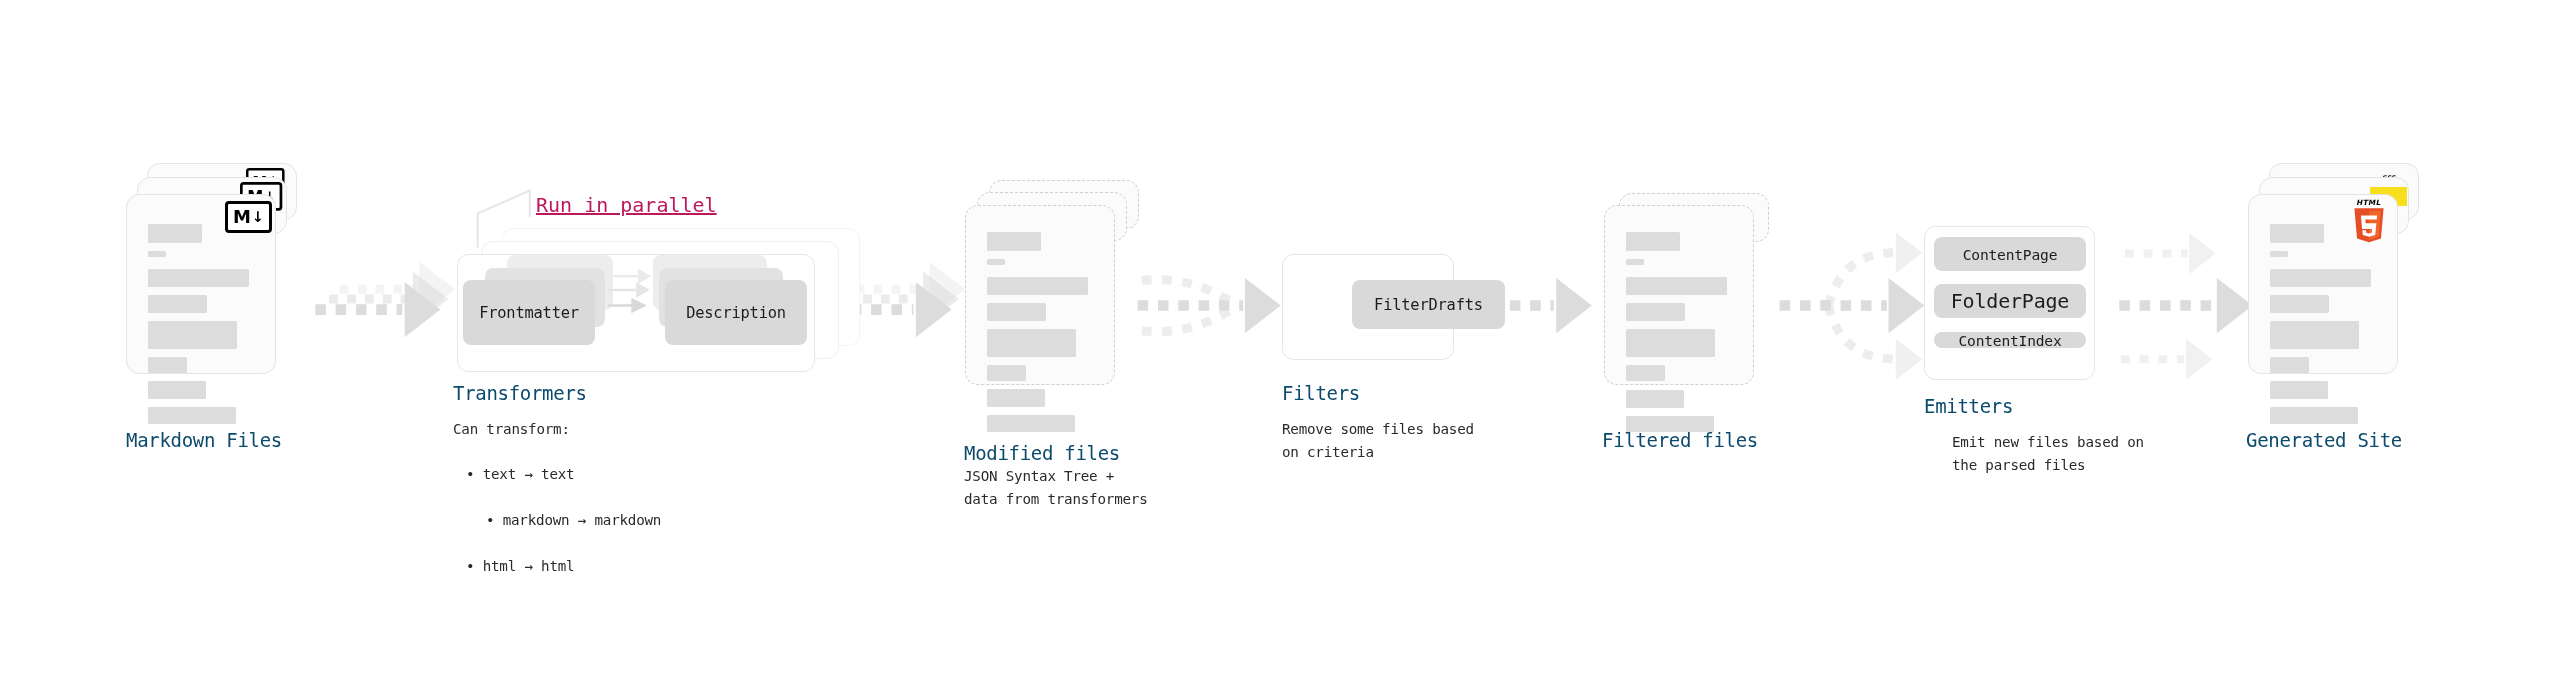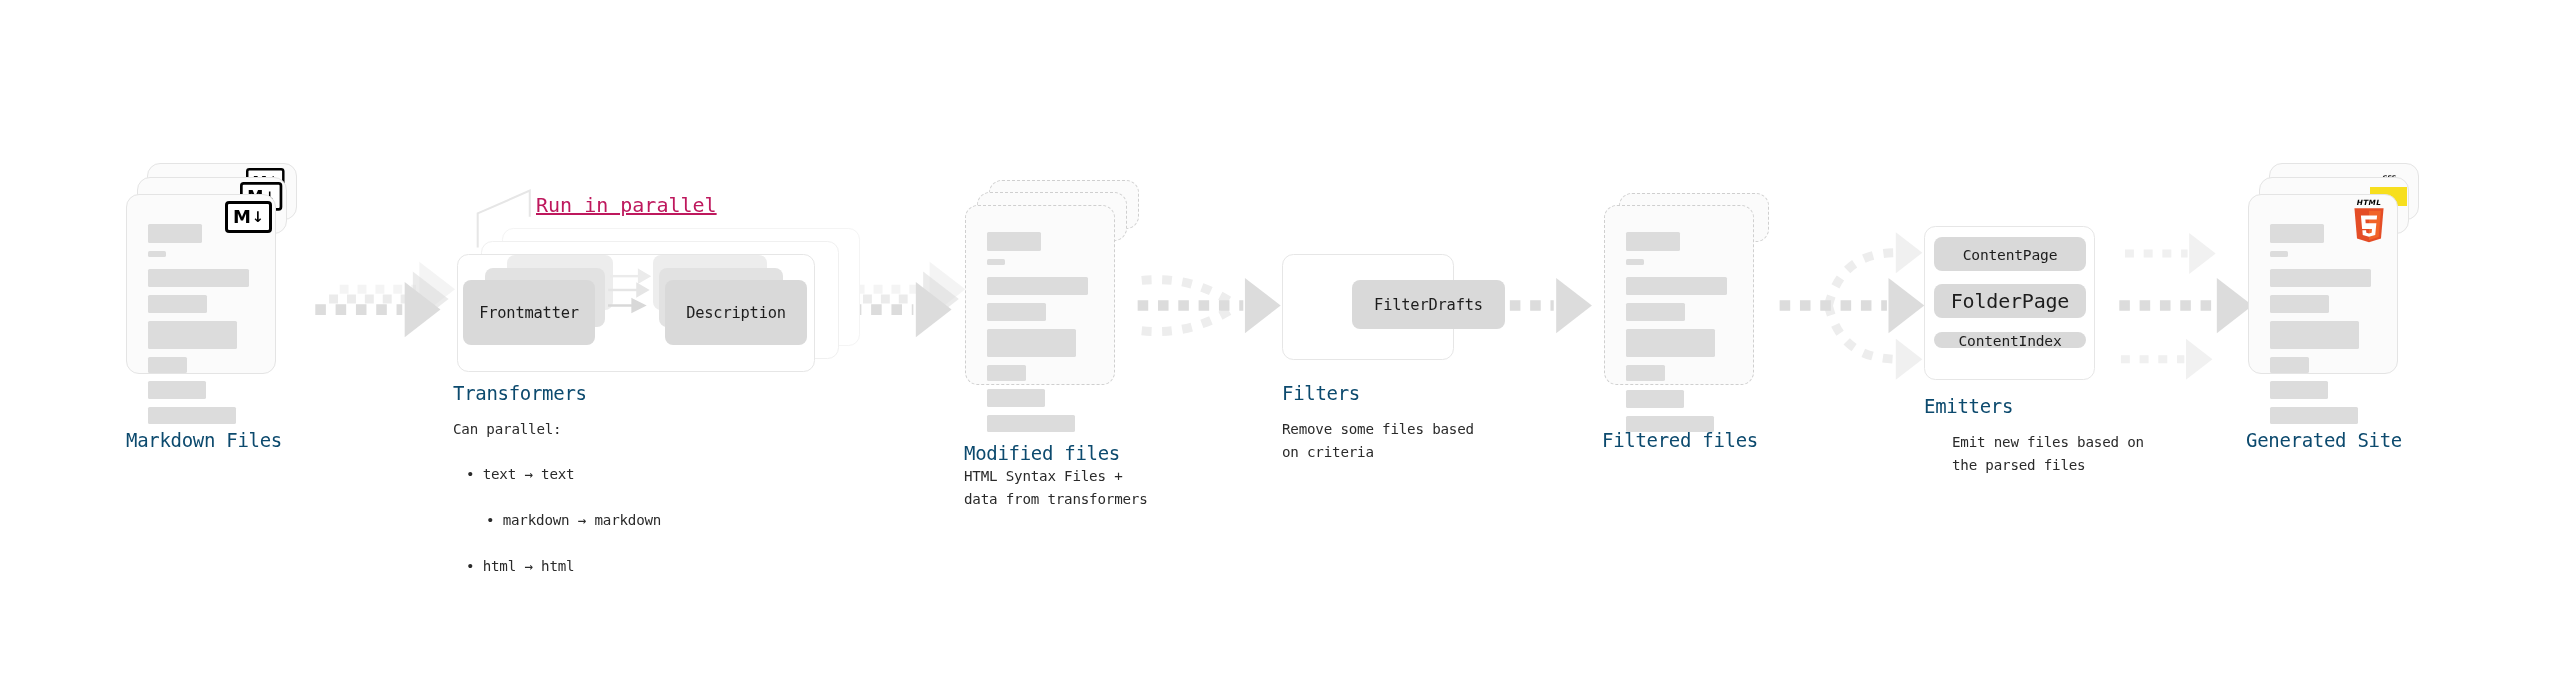--- a/index.html
+++ b/index.html
@@ -294,21 +294,21 @@
 
     <div class="pill" style="left:463px; top:280px; width:132px; height:65px;">
       <span>Frontmatter</span>
     </div>
     <div class="pill" style="left:665px; top:280px; width:142px; height:65px;">
       <span>Description</span>
     </div>
   </div>
 
   <div class="cap-title" style="left:453px; top:382px;">Transformers</div>
-  <div class="cap-sub" style="left:453px; top:418px;">Can parallel:</div>
+  <div class="cap-sub" style="left:453px; top:418px;">Can transform:</div>
   <ul class="bullets" style="position:absolute; left:466px; top:440px;">
     <li class="cap-sub" style="position:relative; left:0; top:0;">
       <span>•&nbsp;</span><span>text → text</span>
     </li>
     <li class="cap-sub" style="position:relative; left:0; top:0;margin-left:20px;">
       <span>•&nbsp;</span><span>markdown → markdown</span>
     </li>
     <li class="cap-sub" style="position:relative; left:0; top:0;">
       <span>•&nbsp;</span><span>html → html</span>
     </li>
@@ -324,21 +324,21 @@
         <div class="doc-line" style="width:101px; height:18px;"></div>
         <div class="doc-line" style="width:59px;  height:18px;"></div>
         <div class="doc-line" style="width:89px; height:28px;"></div>
         <div class="doc-line" style="width:39px;  height:16.3px;"></div>
         <div class="doc-line" style="width:58px;  height:18px;"></div>
         <div class="doc-line" style="width:88px; height:16.3px;"></div>
       </div>
     </div>
   </div>
   <div class="cap-title" style="left:964px; top:429px;margin-top:13px;">Modified files</div>
-  <div class="cap-sub" style="left:964px; top:465px;">HTML Syntax Files +
+  <div class="cap-sub" style="left:964px; top:465px;">JSON Syntax Tree +
 data from transformers</div>
 
   <div>
     <div class="group-box" style="left:1282px; top:254px; width:172px; height:106px;"></div>
     <div class="pill" style="left:1352px; top:280px; width:153px; height:49px;">
       <span>FilterDrafts</span>
     </div>
   </div>
   <div class="cap-title" style="left:1282px; top:382px;">Filters</div>
   <div class="cap-sub" style="left:1282px; top:418px;">Remove some files based

